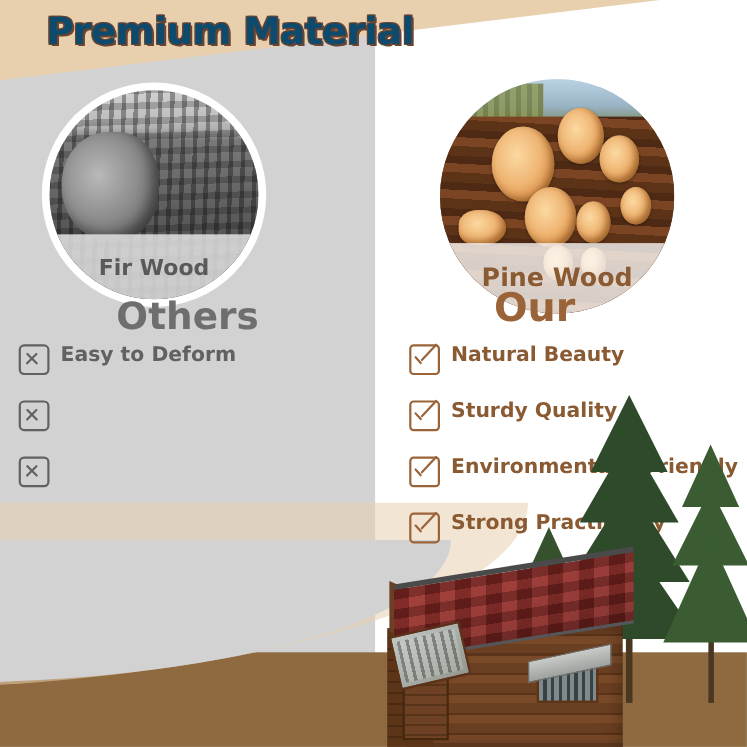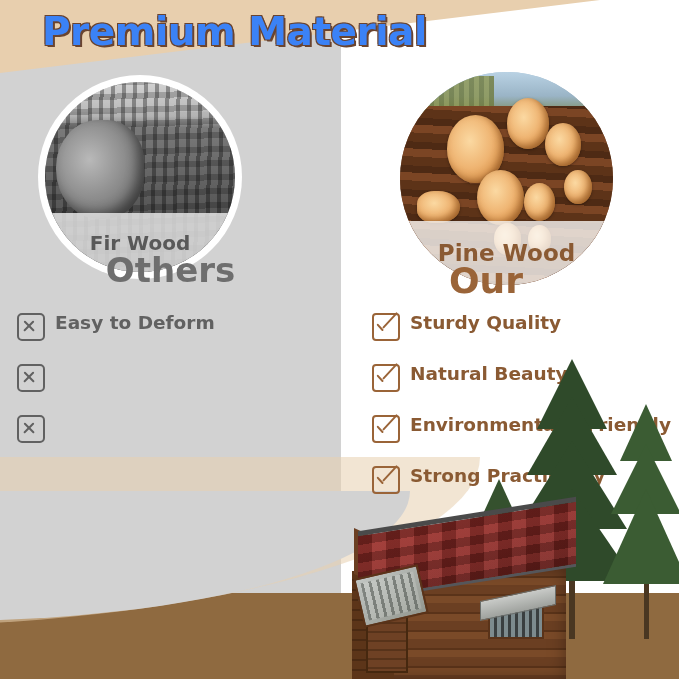--- a/index.html
+++ b/index.html
@@ -12,22 +12,22 @@
   .bg-gray{position:absolute;left:0;top:0;width:341px;height:618px;background:#d2d2d2;}
   .bg-tan2{position:absolute;left:0;top:0;width:679px;height:150px;background:#e8cfae;
            clip-path:polygon(0 0, 679px 0, 600px 0, 0 73px);}
   .bg-brown{position:absolute;left:0;bottom:0;width:679px;height:86px;background:#8f6a40;}
   .bg-brown-curve2{position:absolute;left:-140px;bottom:52px;width:620px;height:170px;
                    background:#e8cfae;opacity:.55;border-bottom-right-radius:100% 100%;}
   .bg-gray-curve{position:absolute;left:-60px;bottom:58px;width:470px;height:130px;
                  background:#d2d2d2;border-bottom-right-radius:100% 100%;}
 
   
-  .title{position:absolute;left:42px;top:9px;font-size:39px;font-weight:bold;
-         letter-spacing:-0.5px;color:#3b82f6;
+  .title{position:absolute;left:42px;top:9px;font-size:34px;font-weight:bold;
+         letter-spacing:-0.5px;color:#0c4a6e;
          text-shadow:2px 2px 0 #6a4430,-1px -1px 0 #6a4430,1px -1px 0 #6a4430,
                      -1px 1px 0 #6a4430;}
 
   
   .circ{position:absolute;border-radius:50%;overflow:hidden;
         box-shadow:0 0 0 7px #ffffff;}
   .circ-fir{left:45px;top:82px;width:190px;height:190px;}
   .circ-pine{left:400px;top:72px;width:213px;height:213px;}
   .circ-photo{position:absolute;inset:0;}
 
@@ -70,21 +70,21 @@
 
   .circ-label{position:absolute;left:0;right:0;bottom:0;height:34%;
       display:flex;align-items:center;justify-content:center;
       background:rgba(248,248,248,.82);}
   .circ-fir .circ-label{background:rgba(238,238,238,.80);height:31%;margin-top:32px;}
   .circ-pine .circ-label{background:rgba(250,248,245,.80);height:30%;}
   .circ-label span{font-size:20px;font-weight:bold;color:#595959;}
   .circ-pine .circ-label span{font-size:23px;color:#8a5a33;}
 
   
-  .h-others{position:absolute;left:0;top:250px;width:341px;text-align:center;
+  .h-others{position:absolute;left:0;top:268px;width:341px;text-align:center;
             font-size:34px;font-weight:bold;color:#6e6e6e;}
   .h-our{position:absolute;left:341px;top:260px;width:290px;text-align:center;
          font-size:36px;font-weight:bold;color:#9a6438;}
 
   
   ul{list-style:none;margin:0;padding:0;}
   .list-left{position:absolute;left:17px;top:312px;width:324px;}
   .list-right{position:absolute;left:372px;top:312px;width:300px;}
   .item{display:flex;align-items:flex-start;margin-bottom:22px;}
   .item-txt{font-size:18.5px;font-weight:bold;line-height:1.15;margin-left:10px;text-align:right;}
@@ -195,25 +195,25 @@
       <span class="box-x"></span>
     </li>
     <li class="item">
       <span class="box-x"></span>
     </li>
   </ul>
 
   <ul class="list-right">
     <li class="item">
       <span class="box-c"></span>
+      <span class="item-txt">Natural Beauty</span>
+    </li>
+    <li class="item">
+      <span class="box-c"></span>
       <span class="item-txt">Sturdy Quality</span>
-    </li>
-    <li class="item">
-      <span class="box-c"></span>
-      <span class="item-txt">Natural Beauty</span>
     </li>
     <li class="item">
       <span class="box-c"></span>
       <span class="item-txt">Environmentally Friendly</span>
     </li>
     <li class="item">
       <span class="box-c"></span>
       <span class="item-txt">Strong Practicality</span>
     </li>
   </ul>

